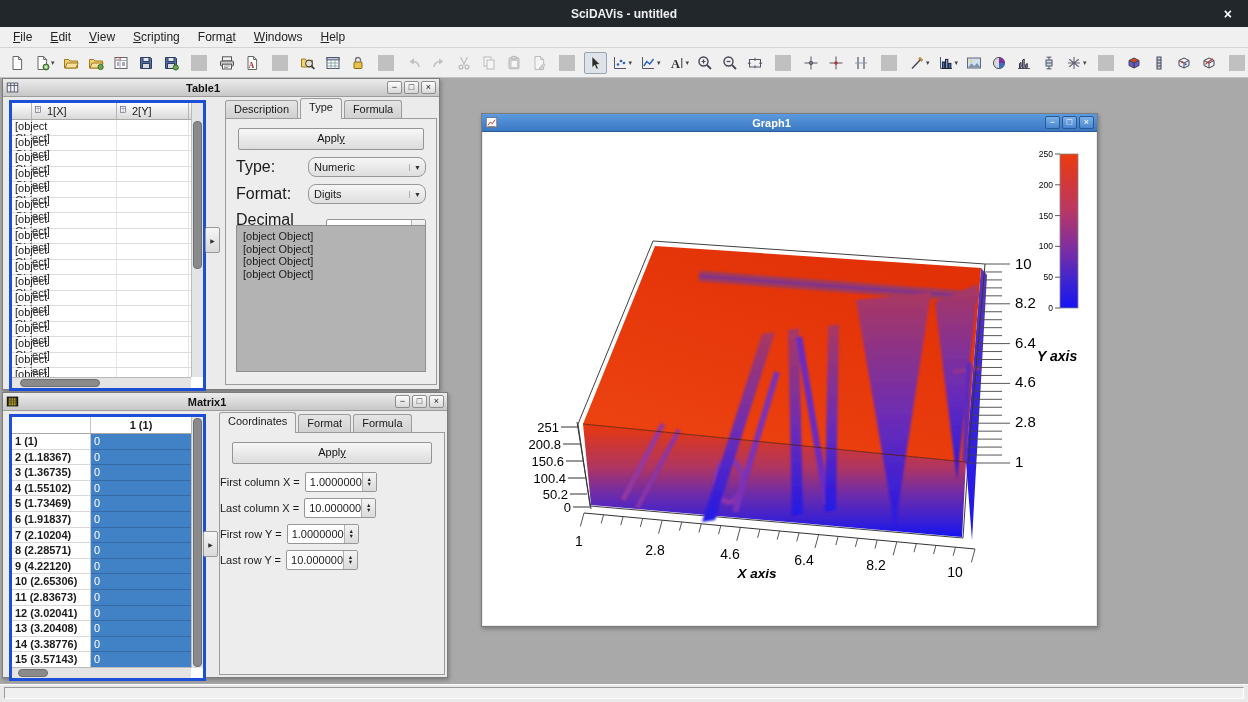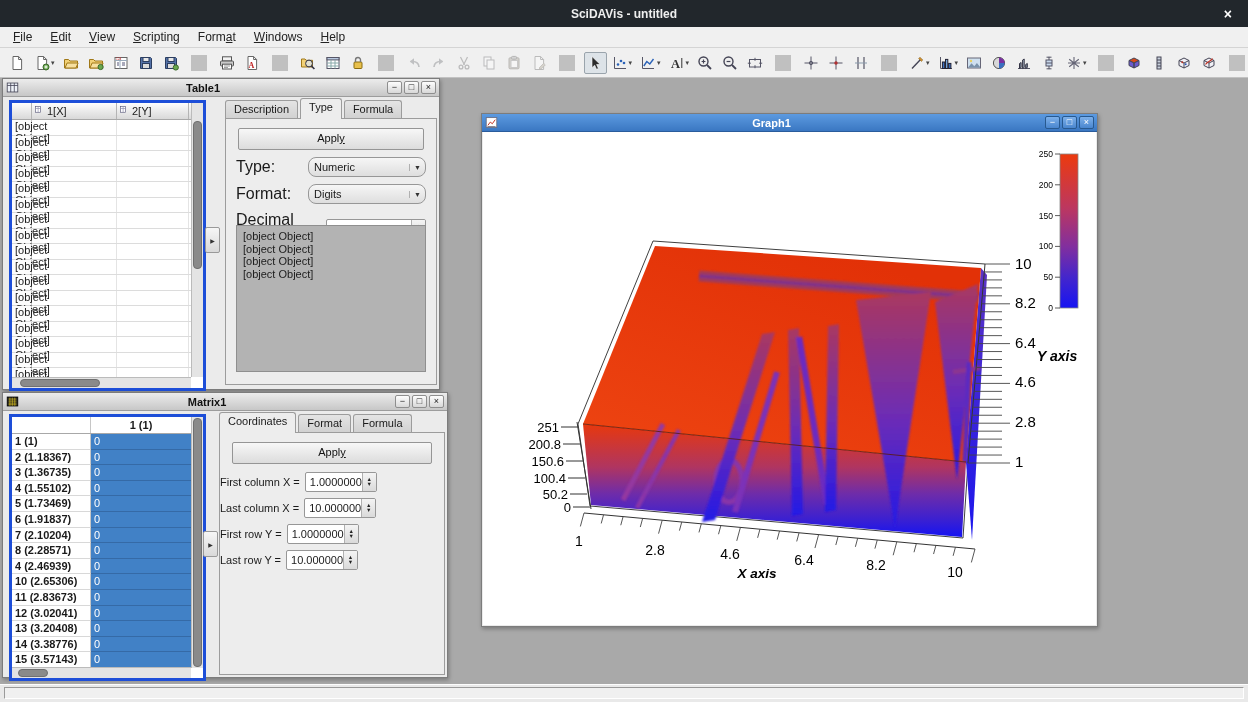--- a/index.html
+++ b/index.html
@@ -866,21 +866,21 @@
               <div class="ml">7 (2.10204)</div>
               <div class="mv">0</div>
             </div>
 
             <div class="mrow">
               <div class="ml">8 (2.28571)</div>
               <div class="mv">0</div>
             </div>
 
             <div class="mrow">
-              <div class="ml">4 (2.46939)</div>
+              <div class="ml">9 (4.22120)</div>
               <div class="mv">0</div>
             </div>
 
             <div class="mrow">
               <div class="ml">10 (2.65306)</div>
               <div class="mv">0</div>
             </div>
 
             <div class="mrow">
               <div class="ml">11 (2.83673)</div>

